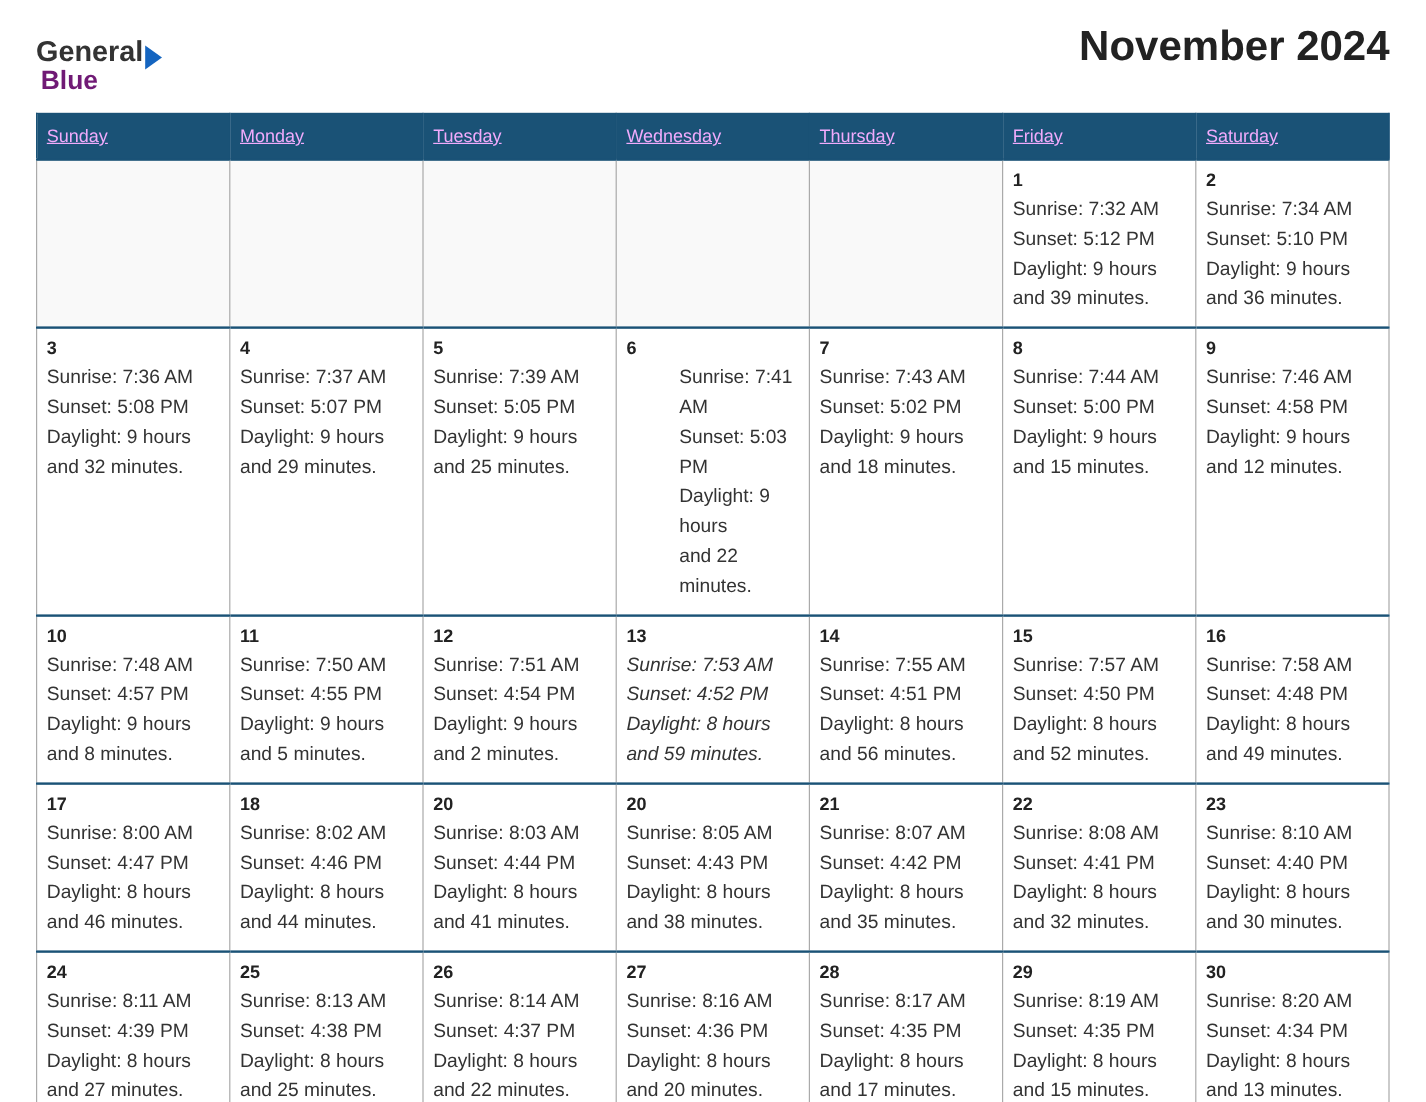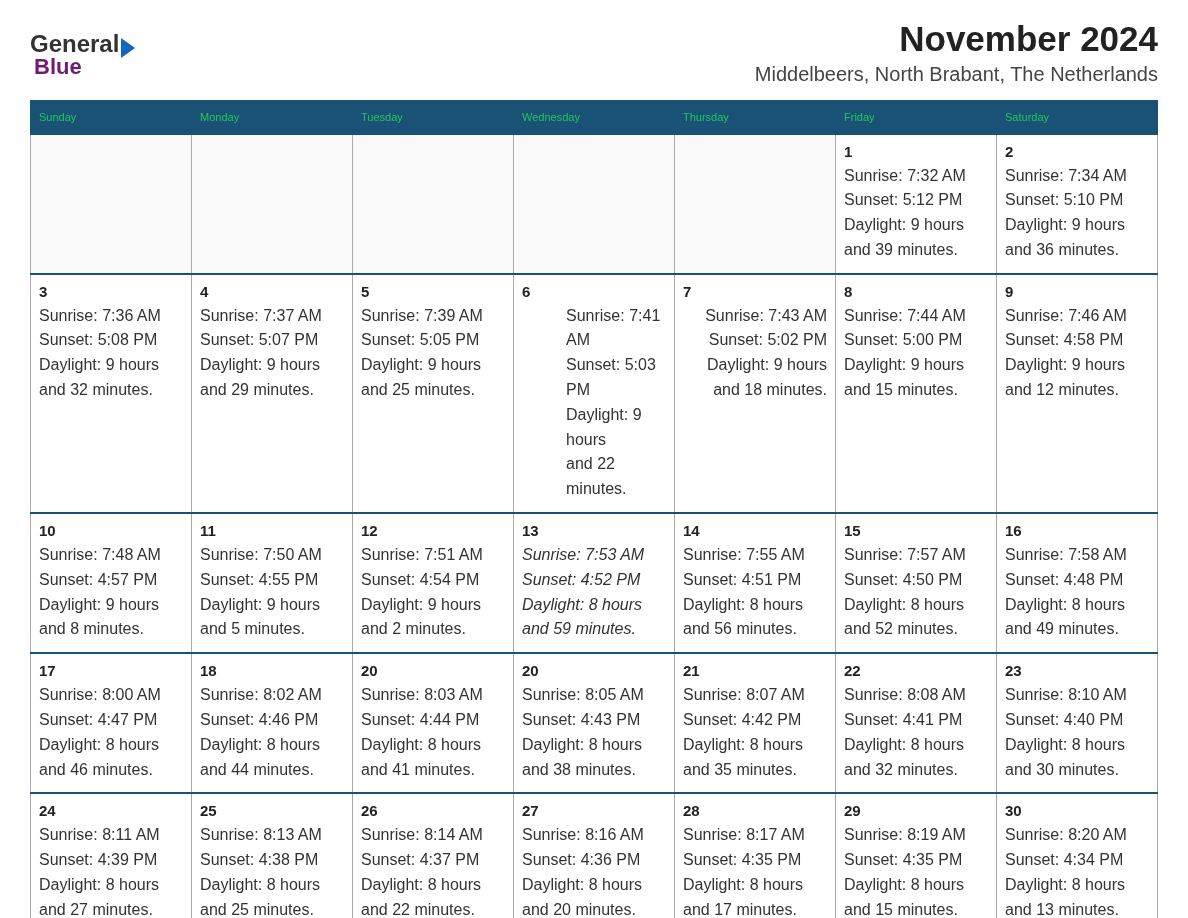--- a/index.html
+++ b/index.html
@@ -59,26 +59,27 @@
       color: #444;
       margin-top: 4px;
     }
     .calendar {
       width: 100%;
       border-collapse: collapse;
       margin-top: 14px;
     }
     .calendar th {
       background-color: #1a5276;
-      color: #22c55e;
+      color: #f0abfc;
       padding: 10px 8px;
-      font-size: 11px;
+      font-size: 15px;
       font-weight: normal;
       text-align: left;
       border: 1px solid #1a5276;
+      text-decoration: underline;
     }
     .calendar td {
       vertical-align: top;
       padding: 8px 8px 10px 8px;
       border: 1px solid #aaa;
       font-size: 12.5px;
       color: #333;
       width: calc(100% / 7);
       min-height: 110px;
     }
@@ -110,21 +111,20 @@
 <div class="header-area">
   <div class="logo-area">
     <div class="logo-text">
       <span>General</span>
       <div class="logo-arrow"></div>
     </div>
     <div class="logo-sub">Blue</div>
   </div>
   <div class="title-area">
     <div class="month-title">November 2024</div>
-    <div class="location-title">Middelbeers, North Brabant, The Netherlands</div>
   </div>
 </div>
 
 <table class="calendar">
   <thead>
     <tr>
     <th>Sunday</th>
         <th>Monday</th>
         <th>Tuesday</th>
         <th>Wednesday</th>
@@ -179,21 +179,21 @@
         </td>
         <td>
           <span class="day-number">6</span>
           <div class="day-info" style="white-space: pre-line; margin-left: 44px;">Sunrise: 7:41 AM
 Sunset: 5:03 PM
 Daylight: 9 hours
 and 22 minutes.</div>
         </td>
         <td>
           <span class="day-number">7</span>
-          <div class="day-info" style="white-space: pre-line; text-align: right;">Sunrise: 7:43 AM
+          <div class="day-info" style="white-space: pre-line;">Sunrise: 7:43 AM
 Sunset: 5:02 PM
 Daylight: 9 hours
 and 18 minutes.</div>
         </td>
         <td>
           <span class="day-number">8</span>
           <div class="day-info" style="white-space: pre-line;">Sunrise: 7:44 AM
 Sunset: 5:00 PM
 Daylight: 9 hours
 and 15 minutes.</div>

